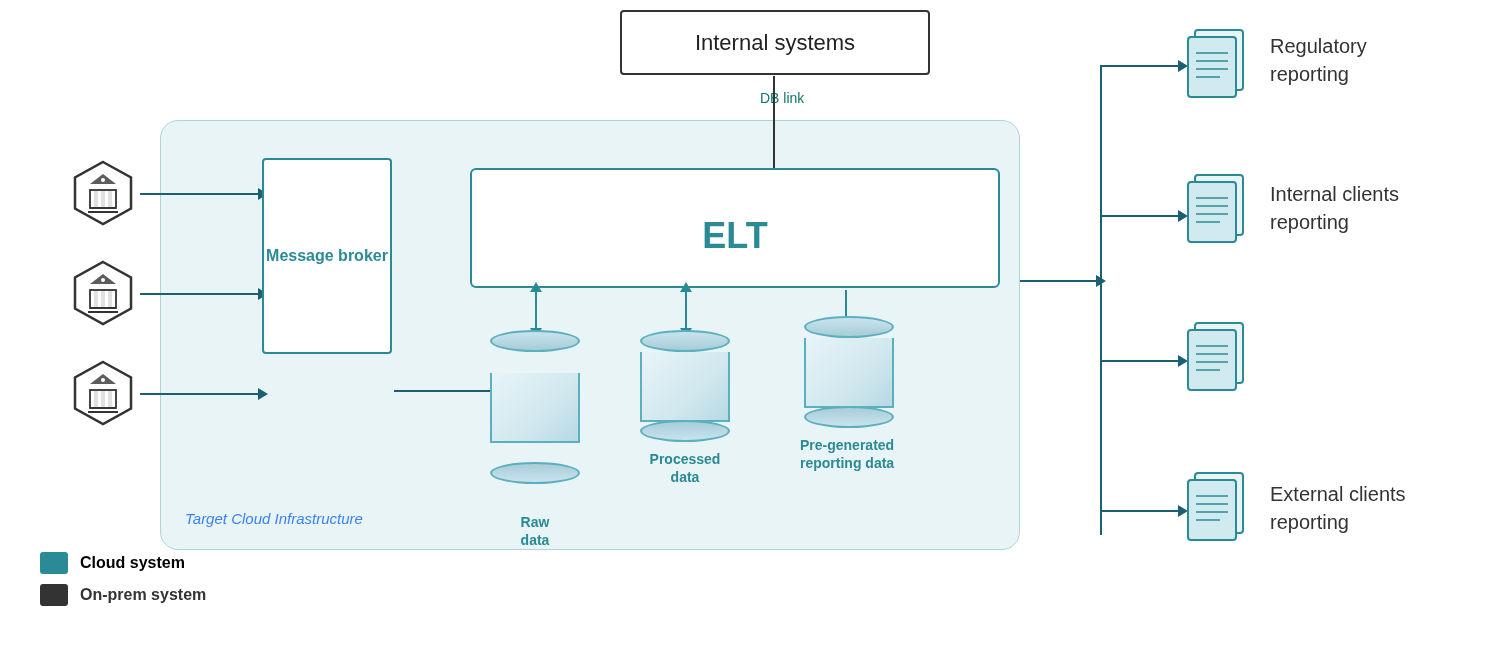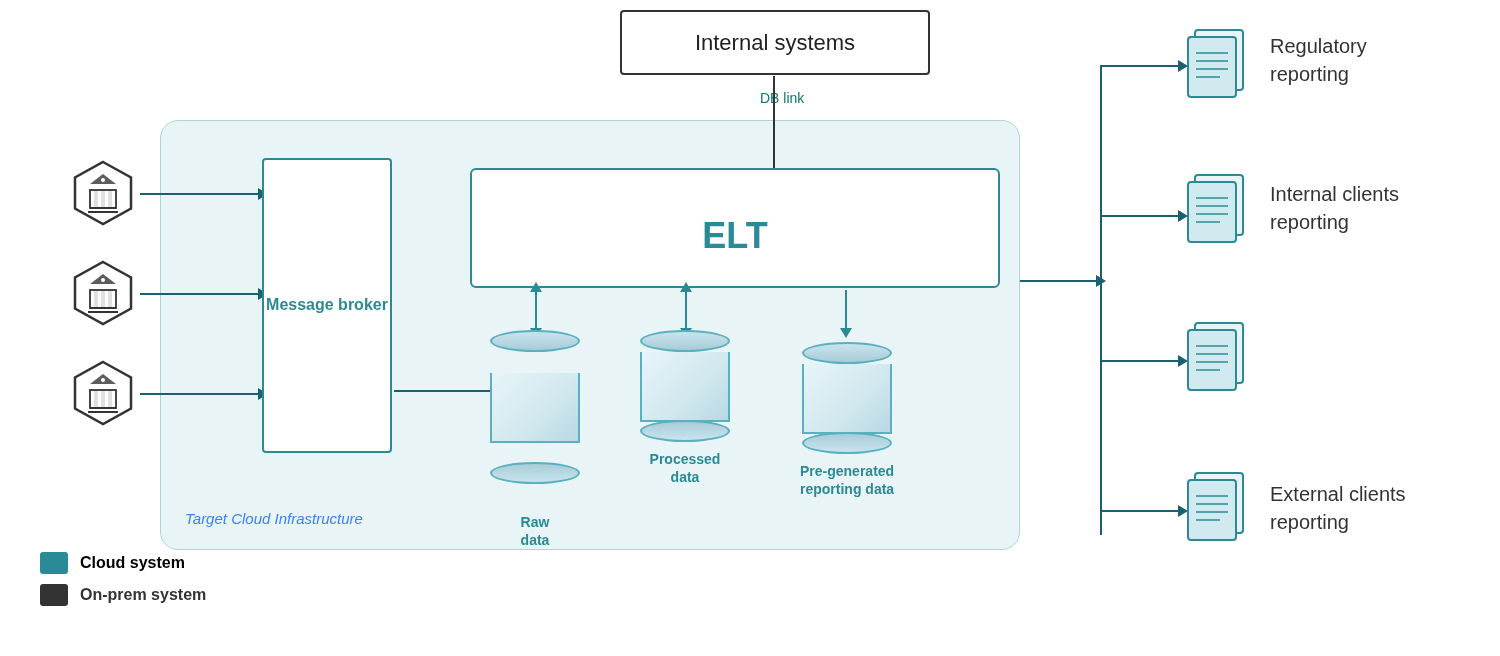--- a/index.html
+++ b/index.html
@@ -88,21 +88,21 @@
       border-right: 6px solid transparent;
       border-top: 10px solid #333;
     }
 
     
     .message-broker-box {
       position: absolute;
       left: 262px;
       top: 158px;
       width: 130px;
-      height: 295px;
+      height: 196px;
       border: 2px solid #2a8a96;
       border-radius: 4px;
       background: #fff;
       display: flex;
       align-items: center;
       justify-content: center;
       text-align: center;
     }
 
     .message-broker-label {
@@ -358,21 +358,21 @@
     <div class="db-label">Raw<br>data</div>
   </div>
 
   <div class="db-cylinder" style="left:640px; top:330px;">
     <div class="cylinder-top"></div>
     <div class="cylinder-body"></div>
     <div class="cylinder-bottom-cap"></div>
     <div class="db-label">Processed<br>data</div>
   </div>
 
-  <div class="db-cylinder" style="left:800px; top:342px;">
+  <div class="db-cylinder" style="left:800px; top:316px;align-items:flex-end;">
     <div class="cylinder-top"></div>
     <div class="cylinder-body"></div>
     <div class="cylinder-bottom-cap"></div>
     <div class="db-label">Pre-generated<br>reporting data</div>
   </div>
 
   <div class="arrow-v-both" style="left:535px; top:290px; height:40px;"></div>
 
   <div class="arrow-v-both" style="left:685px; top:290px; height:40px;"></div>
 

